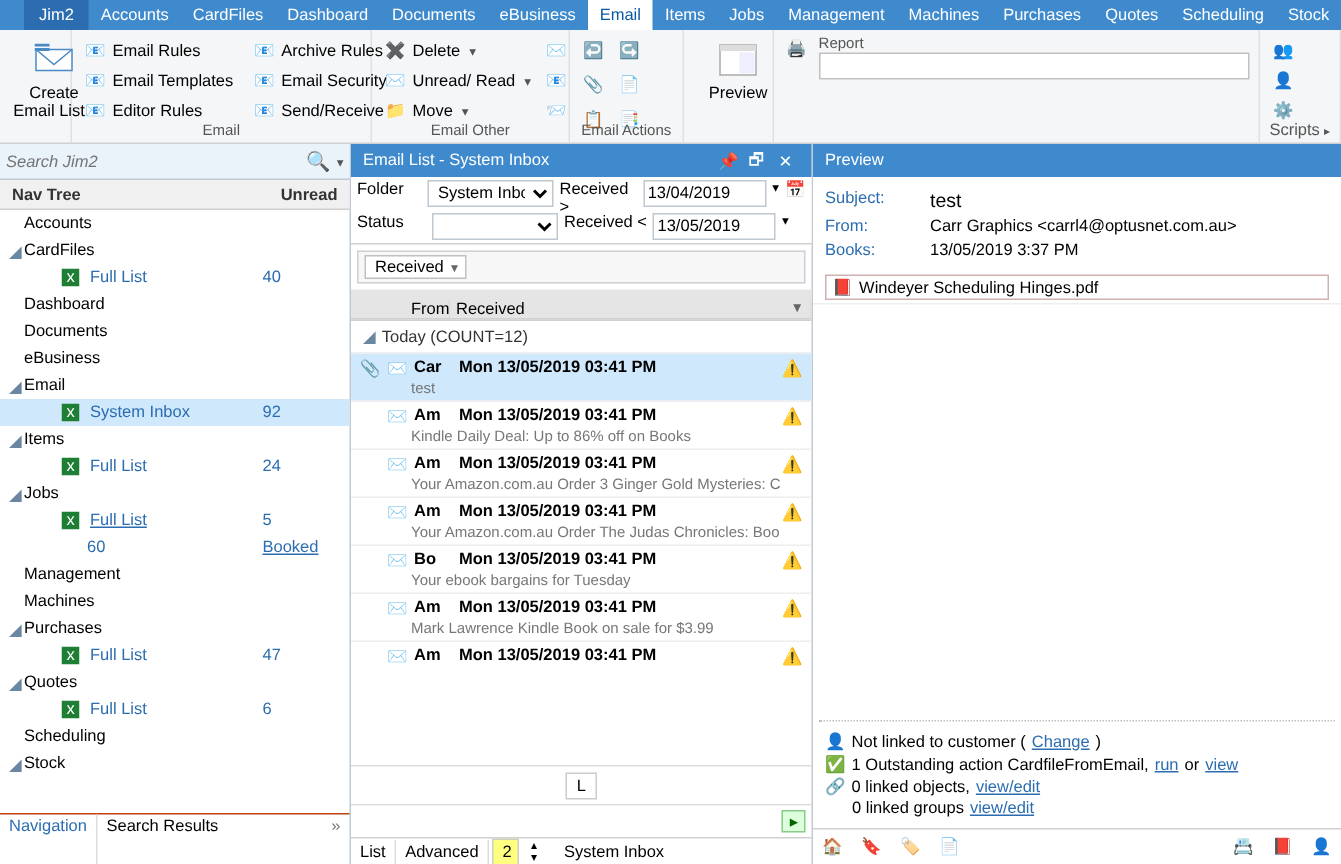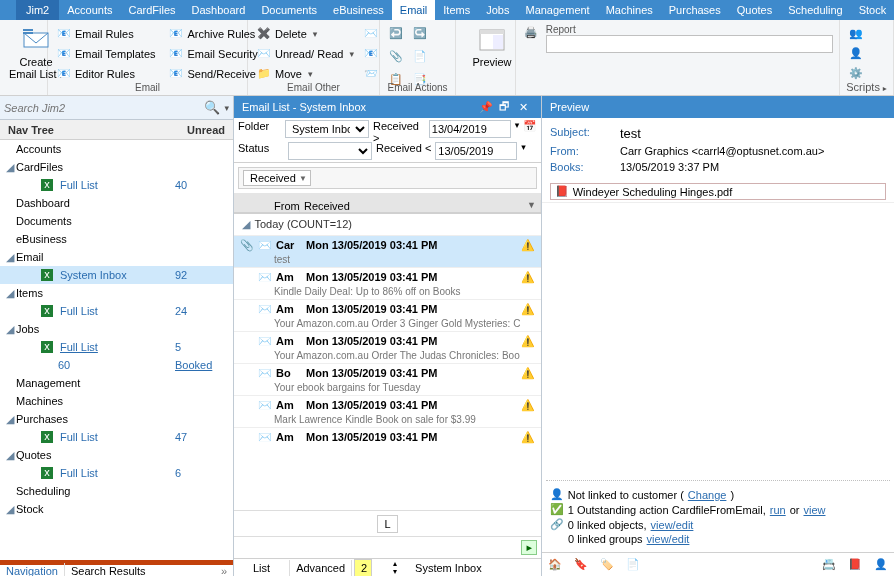--- a/index.html
+++ b/index.html
@@ -29,21 +29,21 @@
   .tree { flex: 1; overflow: auto; }
   .trow { display: flex; align-items: center; height: 18px; padding: 0 6px; cursor: pointer; }
   .trow .arrow { width: 10px; color: #6a86a0; }
   .trow .lbl { flex: 1; }
   .trow .cnt { color: #2b6db0; width: 52px; text-align: left; }
   .trow.sel { background: #cfe8fb; }
   .trow.sub { padding-left: 40px; }
   .trow.sub2 { padding-left: 58px; }
   .trow .xls { width: 14px; height: 12px; margin-right: 6px; display: inline-flex; align-items: center; justify-content: center; }
   .trow .lnk { color: #2b6db0; text-decoration: underline; }
-  .navfoot { border-top: 5px solid #c2410c; height: 16px; display: flex; align-items: center; }
+  .navfoot { border-top: 1px solid #c2410c; height: 34px; display: flex; }
   .navfoot span { padding: 2px 6px; }
   .navfoot .tab1 { color:#2b6db0;}
   .navfoot .exp { margin-left: auto; color:#777; padding-right:6px;}
   
   .center { width: 308px; border-right: 1px solid #c0cad4; display: flex; flex-direction: column; }
   .panetitle { background: #3e8acc; color: #fff; height: 22px; display: flex; align-items: center; padding: 0 8px; }
   .panetitle .spacer { flex:1; }
   .panetitle .ic { width:14px; margin-left:6px; cursor:pointer; }
   .filters { background: #fff; border-bottom: 1px solid #d0d0d0; }
   .filters .frow { display: flex; height: 22px; padding: 2px 4px; gap:4px;}
@@ -63,21 +63,21 @@
   .msg { border-top:1px solid #eee; }
   .msg .line1{ display:flex; align-items:center; height:18px; padding:0 6px;}
   .msg .line1 .clip{width:18px;}
   .msg .line1 .env{width:18px;}
   .msg .line1 .from{ width:30px; font-weight:bold; overflow:hidden;}
   .msg .line1 .dt{ font-weight:bold;}
   .msg .line1 .warn{ margin-left:auto;}
   .msg .line2{ padding:0 6px 2px 40px; color:#777; font-size:10px; white-space:nowrap; overflow:hidden;}
   .msg.sel{ background:#cfe8fb;}
   .listfoot{ border-top:1px solid #d0d0d0; height:18px; display:flex; align-items:center;}
-  .listfoot span{ padding:2px 6px;margin-left:13px;}
+  .listfoot span{ padding:2px 6px;}
   .listfoot .yel{ background:#ffff80; border:1px solid #ccc; width:18px; text-align:center; margin:0 2px;}
   .listfoot .mid{flex:0 0 auto;}
   
   .preview { flex:1; display:flex; flex-direction:column; }
   .pvhead { padding:6px 8px; }
   .pvhead .row{ display:flex; padding:2px 0;}
   .pvhead .k{ width:70px; color:#2b6db0;}
   .pvhead .v{ flex:1;}
   .attach { margin:2px 8px; border:1px solid #d0b0b0; background:#fff; display:inline-flex; align-items:center; padding:1px 4px; gap:4px;}
   .pvbody{ flex:1; border-top:1px solid #eee;}

